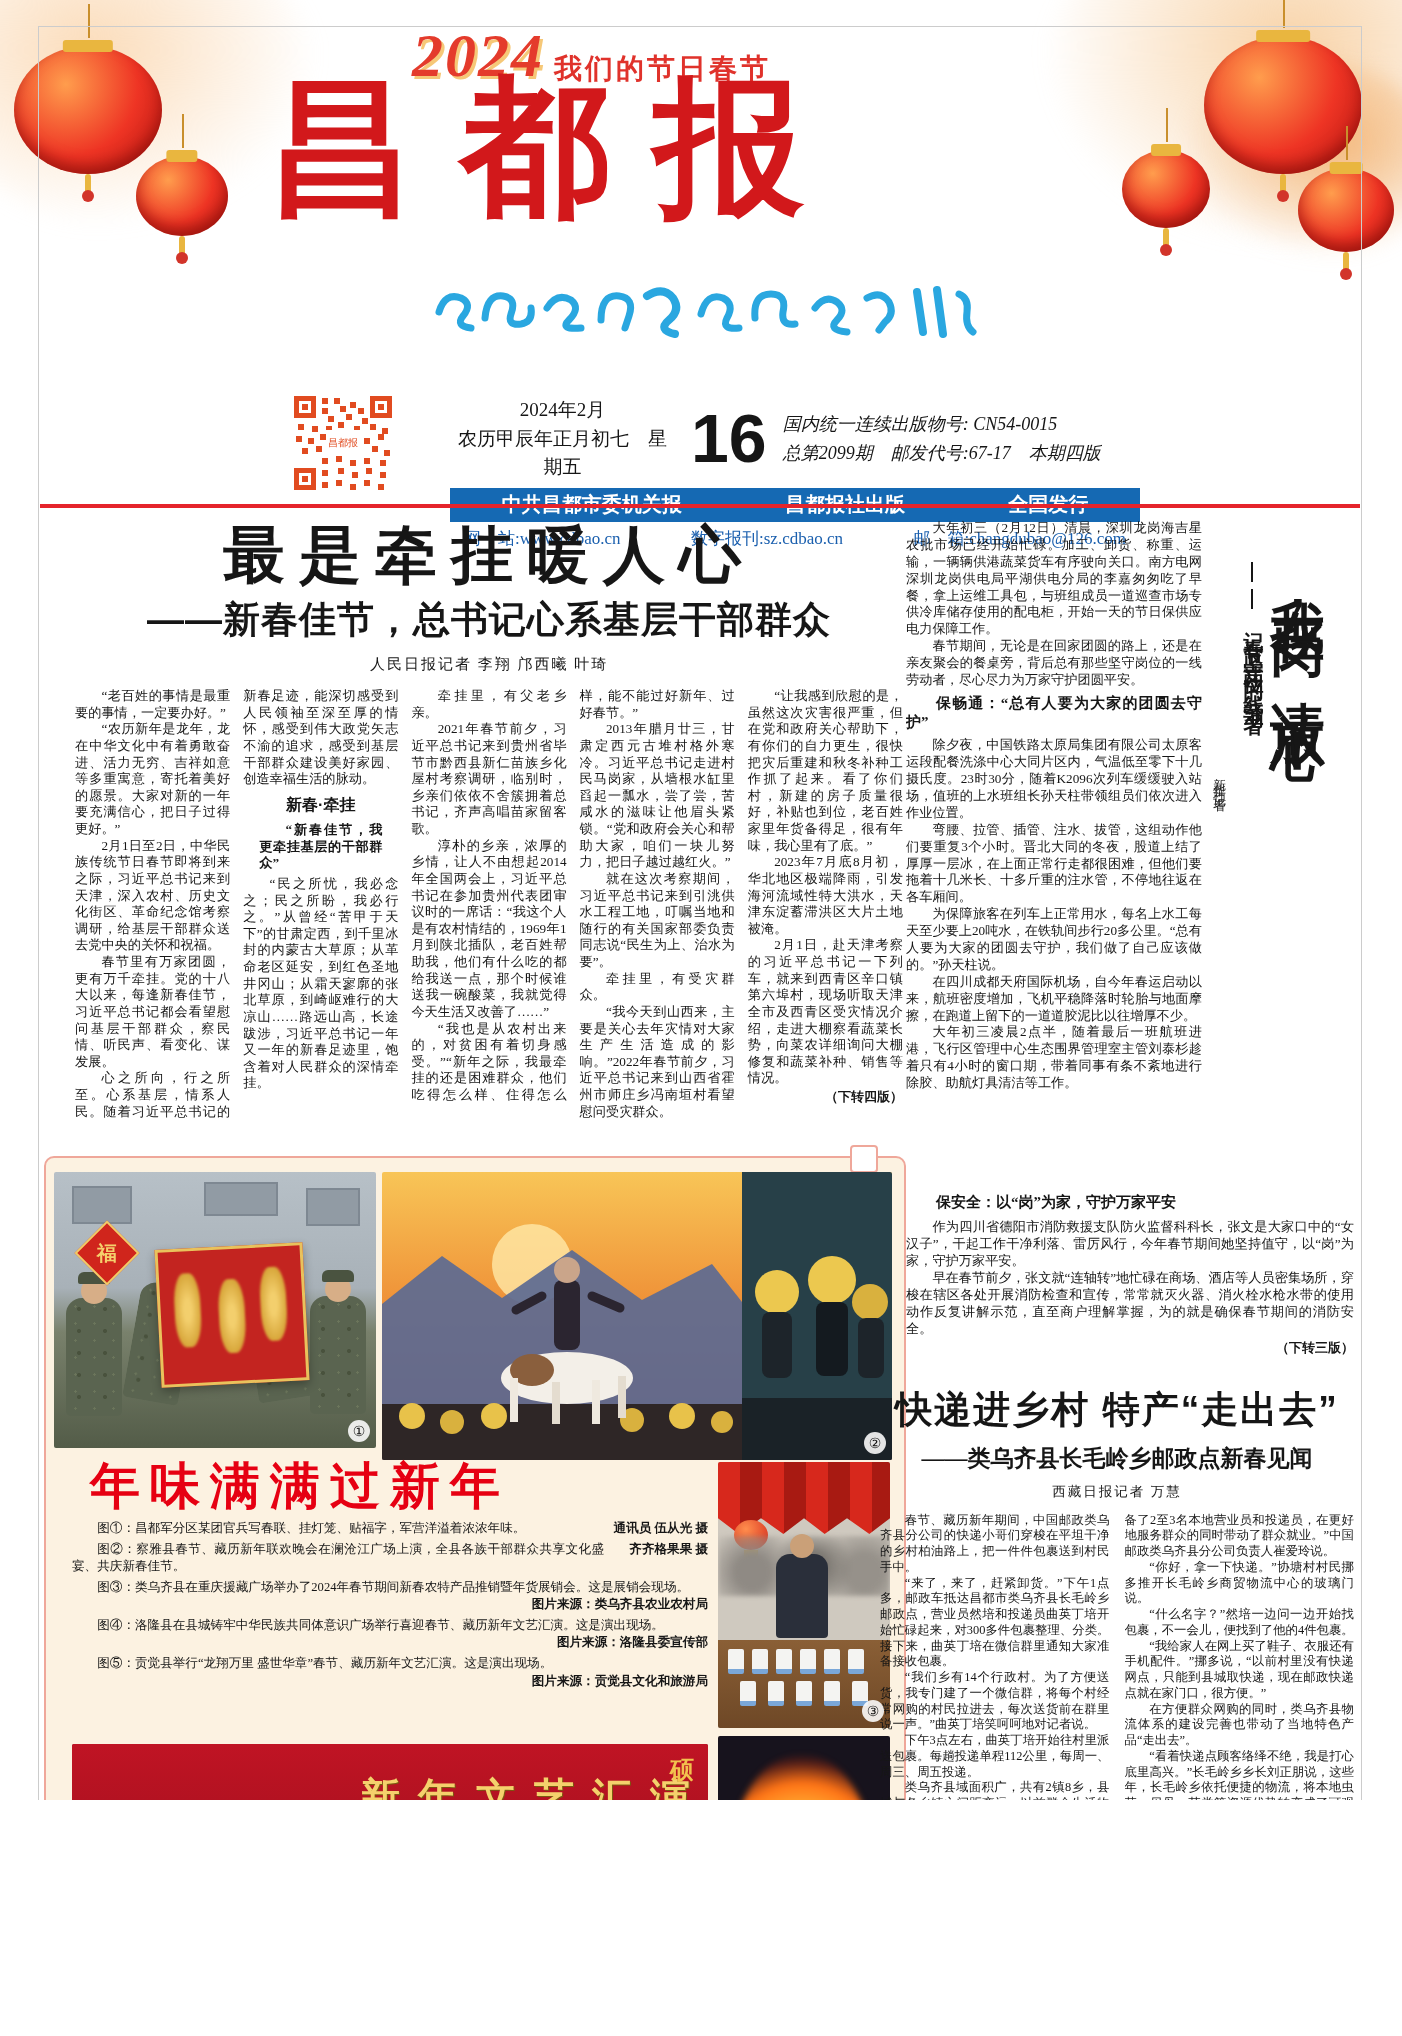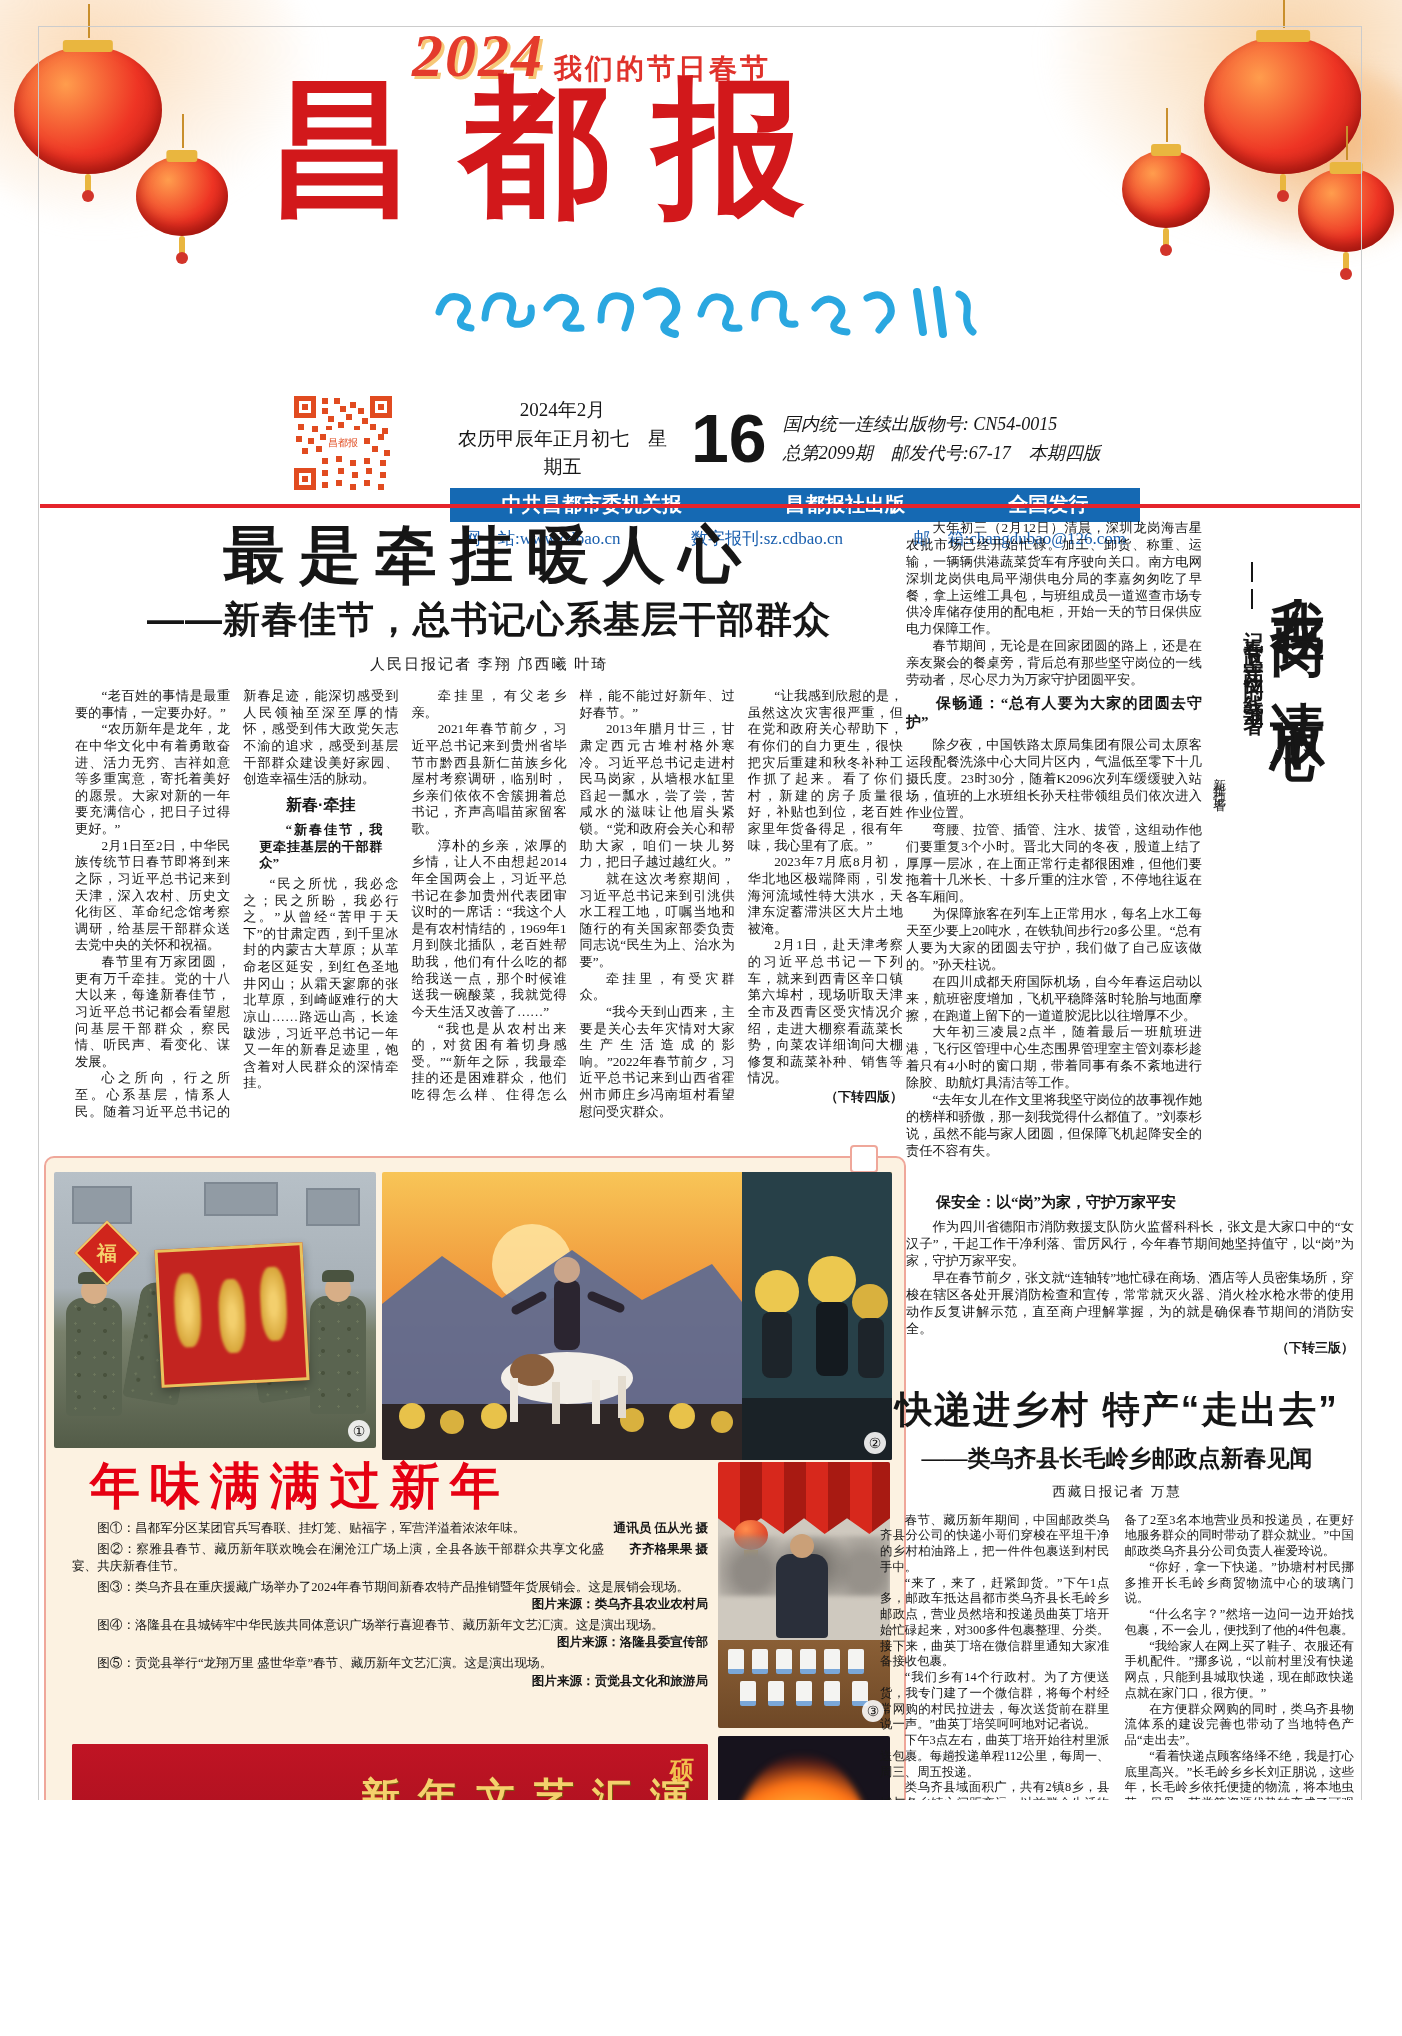--- a/index.html
+++ b/index.html
@@ -312,21 +312,20 @@
 
   <div class="abs side-col" style="left:906px;top:520px;">
     <p class="para">大年初三（2月12日）清晨，深圳龙岗海吉星农批市场已经开始忙碌。加工、卸货、称重、运输，一辆辆供港蔬菜货车有序驶向关口。南方电网深圳龙岗供电局平湖供电分局的李嘉匆匆吃了早餐，拿上运维工具包，与班组成员一道巡查市场专供冷库储存使用的配电柜，开始一天的节日保供应电力保障工作。</p>
     <p class="para">春节期间，无论是在回家团圆的路上，还是在亲友聚会的餐桌旁，背后总有那些坚守岗位的一线劳动者，尽心尽力为万家守护团圆平安。</p>
     <p class="side-head">保畅通：“总有人要为大家的团圆去守护”</p>
     <p class="para">除夕夜，中国铁路太原局集团有限公司太原客运段配餐洗涤中心大同片区内，气温低至零下十几摄氏度。23时30分，随着K2096次列车缓缓驶入站场，值班的上水班组长孙天柱带领组员们依次进入作业位置。</p>
     <p class="para">弯腰、拉管、插管、注水、拔管，这组动作他们要重复3个小时。晋北大同的冬夜，股道上结了厚厚一层冰，在上面正常行走都很困难，但他们要拖着十几米长、十多斤重的注水管，不停地往返在各车厢间。</p>
     <p class="para">为保障旅客在列车上正常用水，每名上水工每天至少要上20吨水，在铁轨间步行20多公里。“总有人要为大家的团圆去守护，我们做了自己应该做的。”孙天柱说。</p>
     <p class="para">在四川成都天府国际机场，自今年春运启动以来，航班密度增加，飞机平稳降落时轮胎与地面摩擦，在跑道上留下的一道道胶泥比以往增厚不少。</p>
     <p class="para">大年初三凌晨2点半，随着最后一班航班进港，飞行区管理中心生态围界管理室主管刘泰杉趁着只有4小时的窗口期，带着同事有条不紊地进行除胶、助航灯具清洁等工作。</p>
-    <p class="para">“去年女儿在作文里将我坚守岗位的故事视作她的榜样和骄傲，那一刻我觉得什么都值了。”刘泰杉说，虽然不能与家人团圆，但保障飞机起降安全的责任不容有失。</p>
   </div>
 
   <div class="abs vt-byline vert-block" style="left:1210px;top:768px;">新华社记者</div>
 
   <div class="abs vert-block" style="left:1240px;top:556px;height:652px;">
     <div class="vt-main">我在岗，请放心！</div>
     <div class="vt-sub">——记春节坚守岗位的一线劳动者</div>
   </div>
 
   <div class="abs side-bottom" style="left:906px;top:1188px;">

